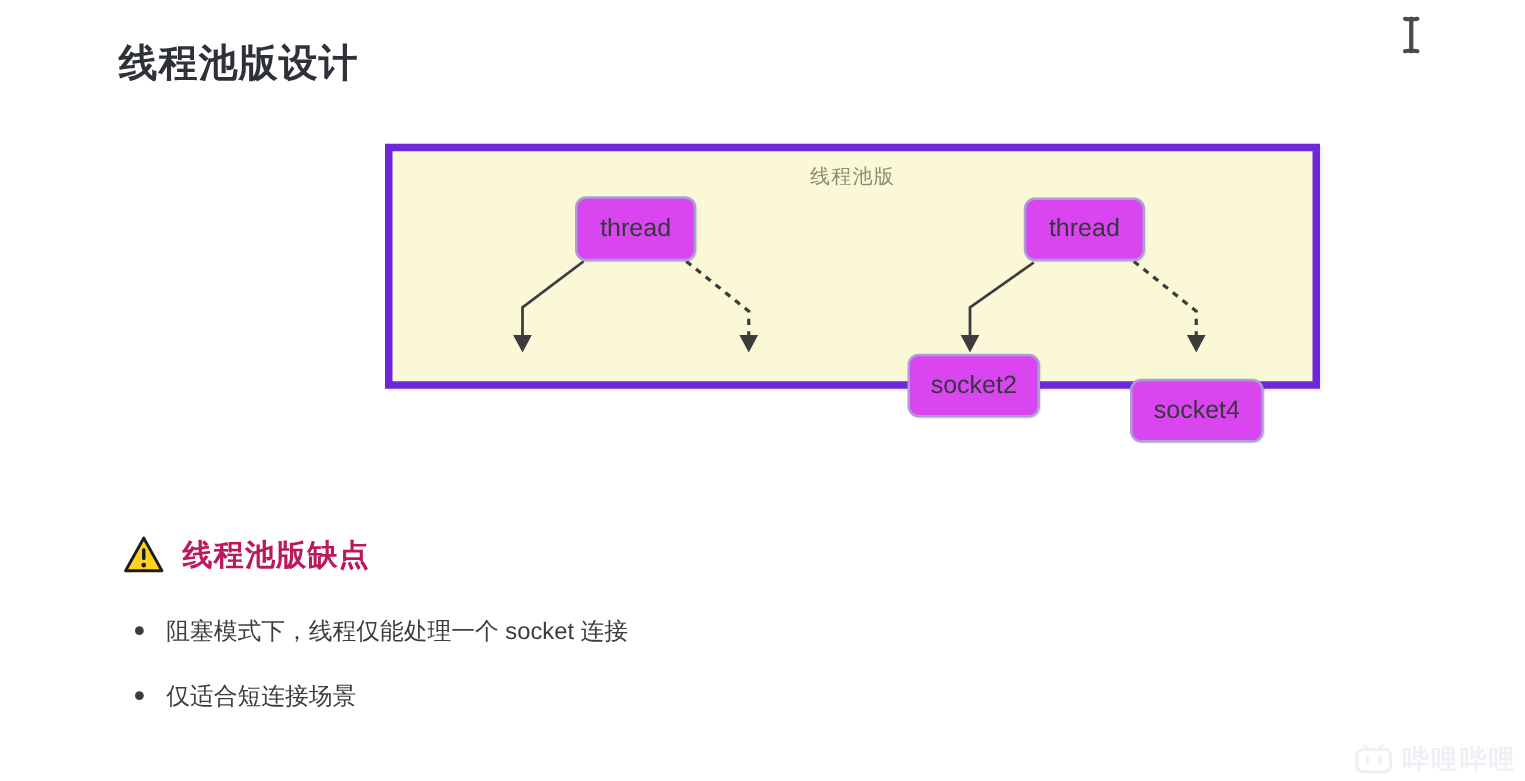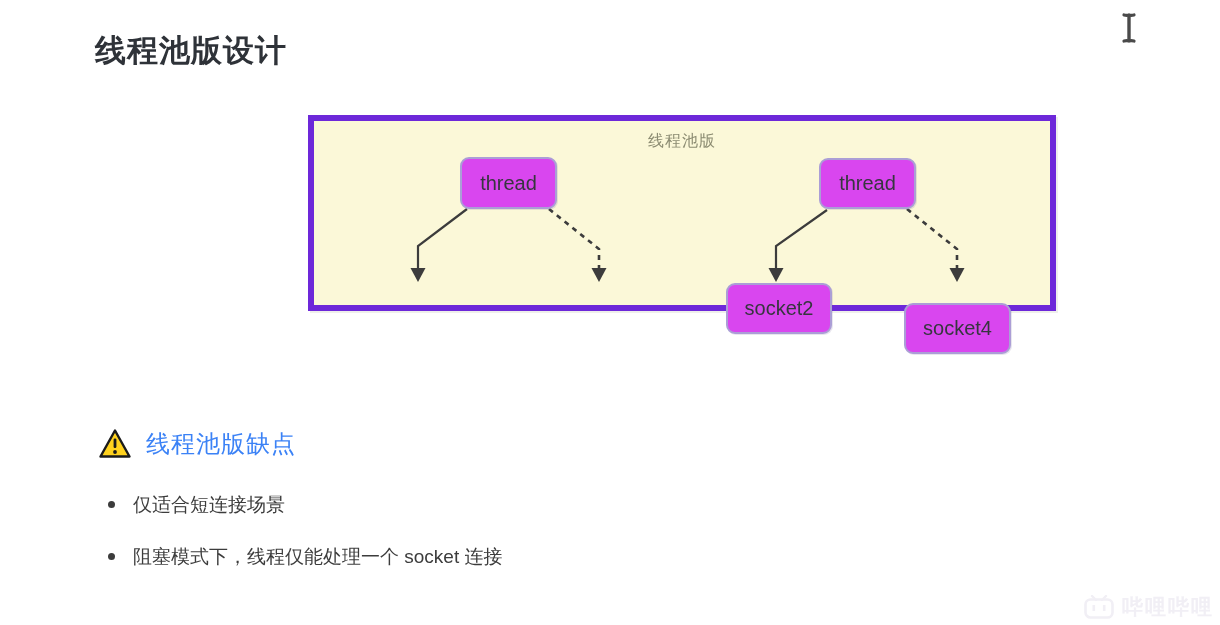--- a/index.html
+++ b/index.html
@@ -67,22 +67,22 @@
   .warning-row {
     position: absolute;
     left: 98px; top: 427px;
     display: flex;
     align-items: center;
     gap: 14px;
   }
   .warning-icon { width: 34px; height: 34px; }
   .warning-heading {
     font-size: 24px;
-    font-weight: normal;
-    color: #3b82f6;
+    font-weight: bold;
+    color: #be185d;
     letter-spacing: 1px;
   }
 
   
   .bullet-list {
     position: absolute;
     left: 108px; top: 492px;
     list-style: none;
   }
   .bullet-item {
@@ -172,25 +172,25 @@
     <path d="M17 3.5 L31.5 29.5 L2.5 29.5 Z" fill="#ffd21e" stroke="#1b1b1b" stroke-width="2.4" stroke-linejoin="round"></path>
     <rect x="15.6" y="11.5" width="2.8" height="9.5" rx="1.2" fill="#1b1b1b"></rect>
     <circle cx="17" cy="25" r="1.9" fill="#1b1b1b"></circle>
   </svg>
   <div class="warning-heading">线程池版缺点</div>
 </div>
 
 <ul class="bullet-list">
   <li class="bullet-item">
     <span class="bullet-dot"></span>
-    <span>仅适合短连接场景</span>
+    <span>阻塞模式下，线程仅能处理一个 socket 连接</span>
   </li>
   <li class="bullet-item">
     <span class="bullet-dot"></span>
-    <span>阻塞模式下，线程仅能处理一个 socket 连接</span>
+    <span>仅适合短连接场景</span>
   </li>
 </ul>
 
 <div class="watermark">
   <svg width="30" height="24" viewBox="0 0 30 24">
     <rect x="1.5" y="4.5" width="27" height="18" rx="5" fill="none" stroke="#f1eff5" stroke-width="2.6"></rect>
     <line x1="8" y1="1" x2="12" y2="5" stroke="#f1eff5" stroke-width="2.4" stroke-linecap="round"></line>
     <line x1="22" y1="1" x2="18" y2="5" stroke="#f1eff5" stroke-width="2.4" stroke-linecap="round"></line>
     <rect x="8.5" y="10" width="2.6" height="6" fill="#f1eff5"></rect>
     <rect x="18.9" y="10" width="2.6" height="6" fill="#f1eff5"></rect>

